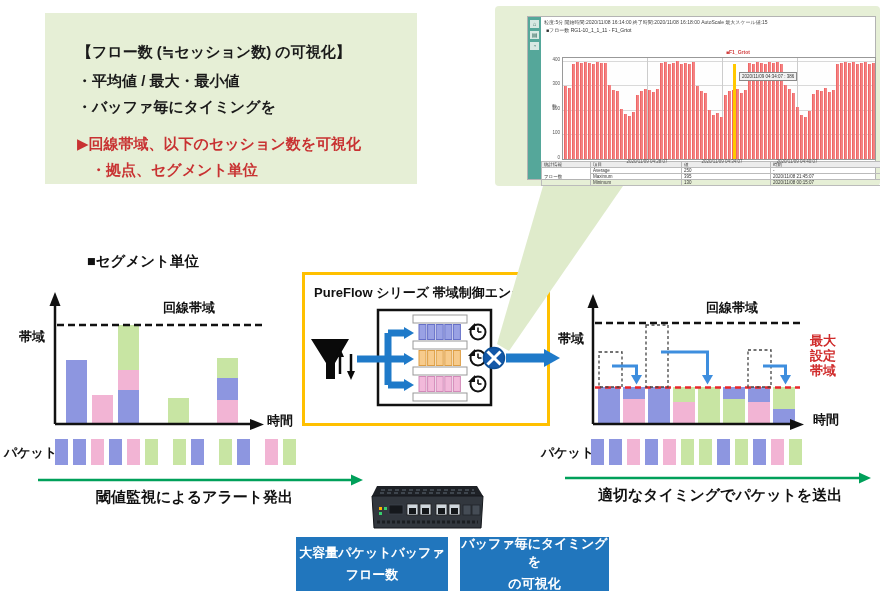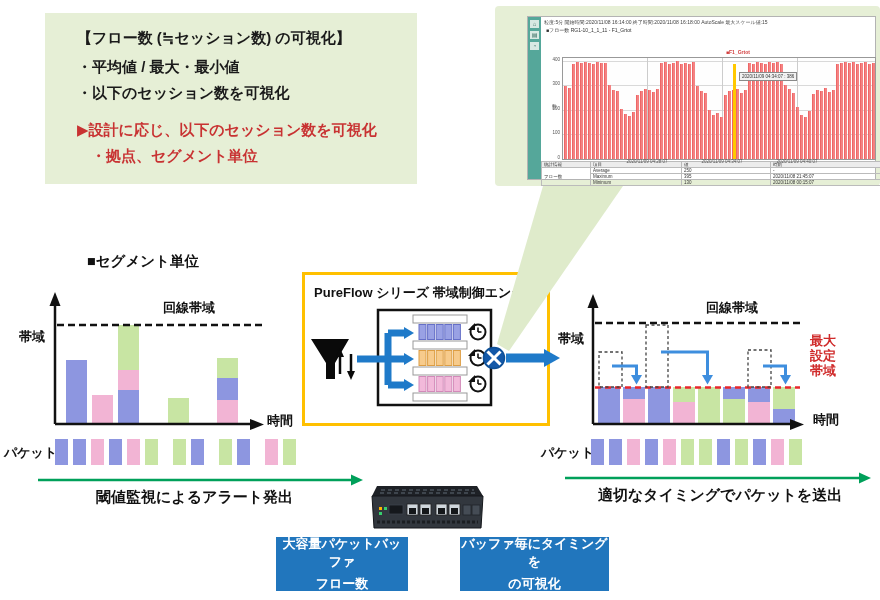--- a/index.html
+++ b/index.html
@@ -1,21 +1,21 @@
 <!DOCTYPE html>
 <html style="--c-panel: #E6EFD6; --c-beam: #DFEBCB; --c-orange: #F5920F; --c-gold: #FFC000; --c-blue: #1F7AC9; --c-sched: #1358A8; --c-teal: #55A79A; --c-barred: #F48282; --c-yellow: #FFC800; --c-redline: #E8282D; --c-redtext: #C83232; --c-redtext2: #D02B2B; --c-callout: #2176BD; --c-greenarrow: #00A05A; --c-pblue: #8D96E0; --c-ppink: #F2B4D4; --c-pgreen: #C8E5A3; --c-qblue: #99A1E4; --c-qblueb: #6670C8; --c-qorange: #F7CB8C; --c-qorangeb: #DD9E44; --c-qpink: #F2B9DA; --c-qpinkb: #D28AB9;"><head>
 <meta charset="utf-8">
 <style>
   html,body{margin:0;padding:0;background:#fff;font-family:"Liberation Sans","DejaVu Sans",sans-serif;}
   #canvas{position:relative;width:880px;height:600px;background:#fff;overflow:hidden;}
   .abs{position:absolute;}
   svg{position:absolute;left:0;top:0;pointer-events:none;}
   
   #infobox{left:45px;top:13px;width:372px;height:171px;background:var(--c-panel);padding:12px 10px 10px 32px;box-sizing:border-box;}
-  .info-title{font-size:15px;font-weight:bold;color:#1a1a1a;margin:4px 0 10px;}
+  .info-title{font-size:15px;font-weight:bold;color:#1a1a1a;margin:18px 0 10px;}
   .info-item{font-size:15px;font-weight:bold;color:#1a1a1a;margin:7px 0;}
   .info-red-title{font-size:15px;font-weight:bold;color:var(--c-redtext);margin:18px 0 7px;}
   .info-red-item{font-size:15px;font-weight:bold;color:var(--c-redtext);margin:6px 0 6px 14px;}
   
   #dashpanel{left:495px;top:6px;width:385px;height:180px;background:var(--c-panel);border-radius:4px;}
   #dashwin{left:527px;top:16px;width:349px;height:164px;background:#fff;border:1px solid #b3b3b3;box-sizing:border-box;}
   #dashside{left:0;top:0;width:13px;height:162px;background:var(--c-teal);}
   .side-ic{position:absolute;left:2px;width:9px;height:8px;background:#d8e9e3;color:#32695e;font-size:6px;line-height:8px;text-align:center;overflow:hidden;}
   #dashheader{left:16px;top:2px;font-size:5px;color:#444;white-space:nowrap;}
   #dashsub{left:18px;top:10px;font-size:5px;color:#333;white-space:nowrap;}
@@ -47,22 +47,22 @@
   #devlabel{left:377px;top:498px;font-size:4px;color:#3fd492;font-weight:bold;}
 </style>
 </head>
 <body>
 
 <div id="canvas">
 
   <div class="abs" id="infobox">
     <div class="info-title">【フロー数 (≒セッション数) の可視化】</div>
     <div class="info-item">・平均値 / 最大・最小値</div>
-    <div class="info-item">・以下のセッション数を可視化</div>
-    <div class="info-red-title">▶設計に応じ、以下のセッション数を可視化</div>
+    <div class="info-item">・バッファ毎にタイミングを</div>
+    <div class="info-red-title">▶回線帯域、以下のセッション数を可視化</div>
     <div class="info-red-item">・拠点、セグメント単位</div>
   </div>
 
   <div class="abs" id="dashpanel"></div>
   <div class="abs" id="dashwin">
     <div class="abs" id="dashside">
       <div class="side-ic" style="top:3px">⌂</div>
       <div class="side-ic" style="top:14px">▤</div>
       <div class="side-ic" style="top:25px">◔</div>
     </div>
@@ -212,21 +212,21 @@
   <div class="abs lbl" style="left:541px;top:444px">パケット</div>
   <div class="abs lbl-red" style="left:810px;top:333px">
     <div>最大</div>
     <div>設定</div>
     <div>帯域</div>
   </div>
 
   <div class="abs flow-note" style="left:96px;top:488px">閾値監視によるアラート発出</div>
   <div class="abs flow-note" style="left:598px;top:486px">適切なタイミングでパケットを送出</div>
 
-  <div class="abs callout" style="left:276px;width:132px">
+  <div class="abs callout" style="left:296px;width:152px">
     <div>大容量パケットバッファ</div>
     <div>フロー数</div>
   </div>
   <div class="abs callout" style="left:460px;width:149px">
     <div>バッファ毎にタイミングを</div>
     <div>の可視化</div>
   </div>
 
   <div class="abs" id="devlabel">PureFlow</div>
 

